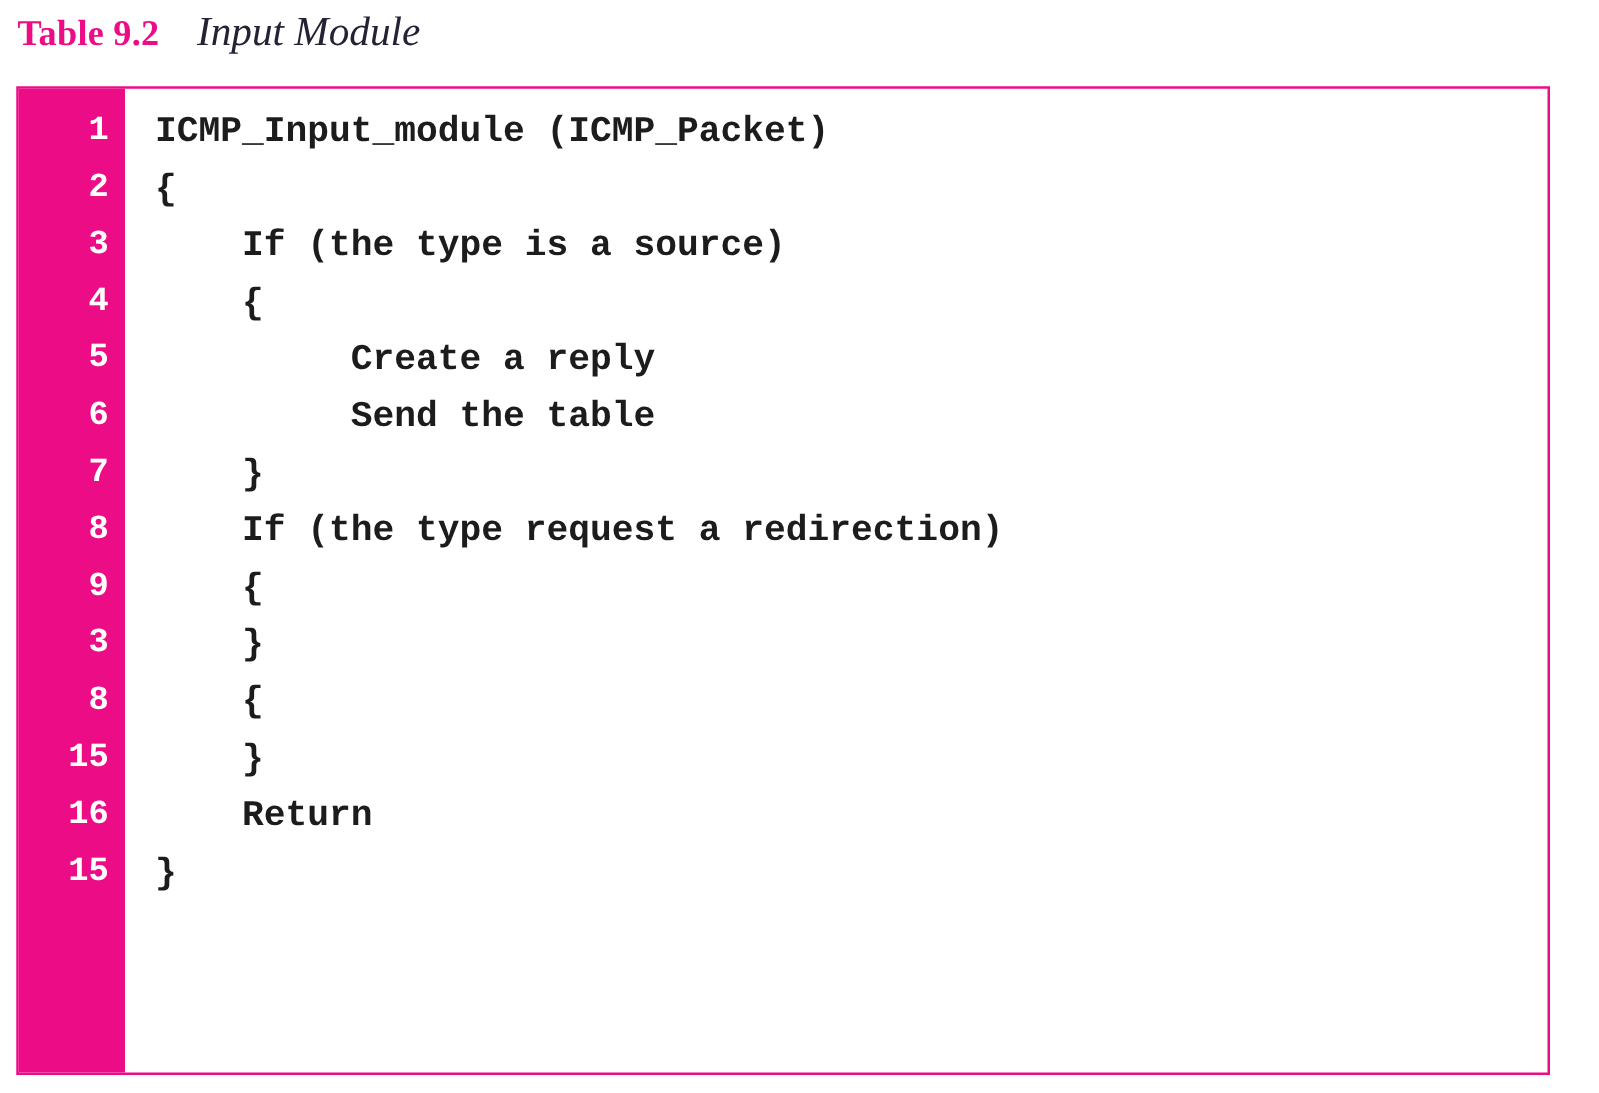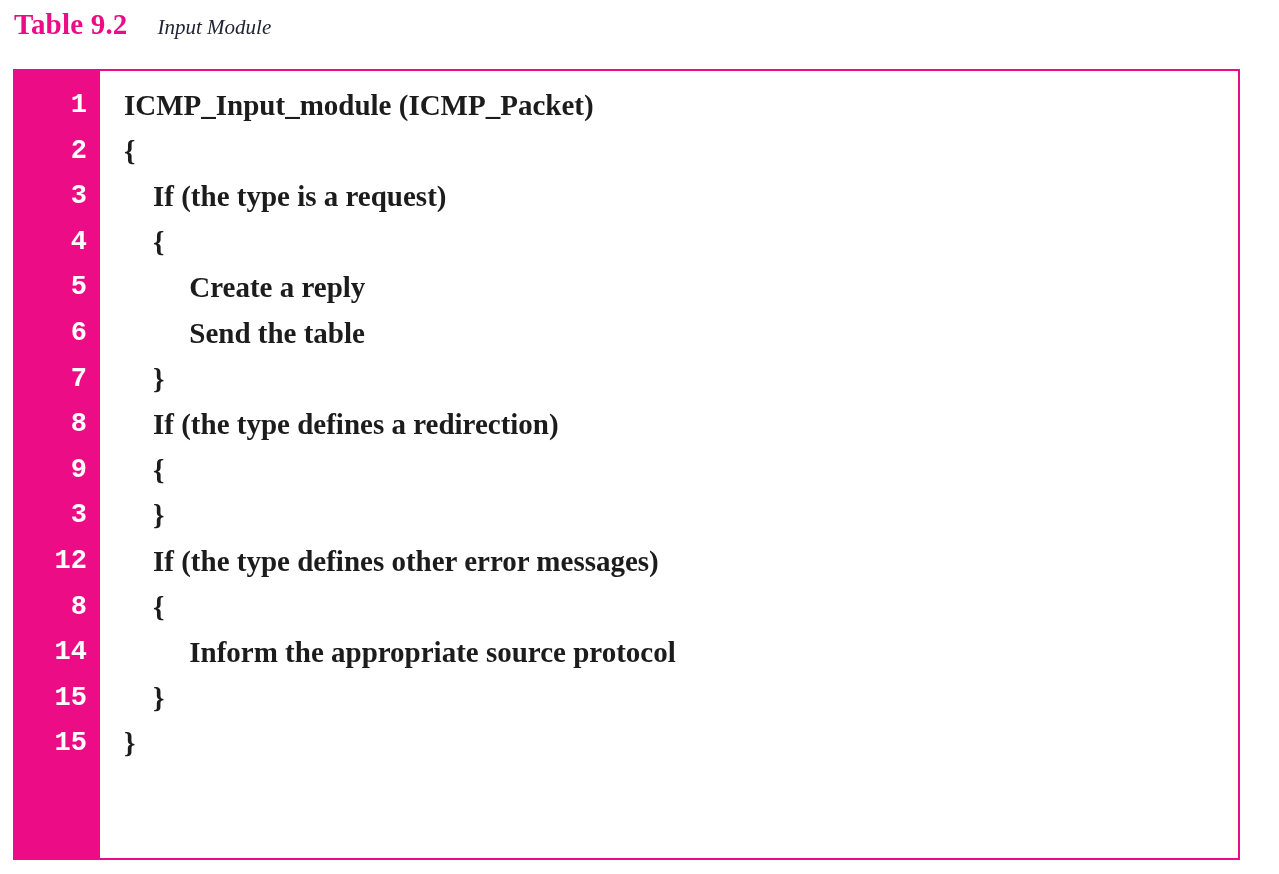--- a/index.html
+++ b/index.html
@@ -31,21 +31,21 @@
   .table-label{
     font-family:"Liberation Serif", serif;
     font-weight:bold;
     font-size:29px;
     color:var(--magenta);
     letter-spacing:0.2px;
   }
   .table-caption{
     font-family:"Liberation Serif", serif;
     font-style:italic;
-    font-size:21px;
+    font-size:33px;
     color:var(--caption-text);
     margin-left:30px;
   }
   .codebox{
     position:relative;
     margin-top:21px;
     width:1227px;
     height:791px;
     border:2px solid var(--magenta);
     background:#ffffff;
@@ -71,21 +71,21 @@
     padding-right:13px;
     font-family:"Liberation Mono", monospace;
     font-weight:bold;
     font-size:27px;
     color:var(--num-text);
     line-height:45.6px;
   }
   .code-text{
     flex:1 1 auto;
     padding-left:24px;
-    font-family:Liberation Serif, serif;
+    font-family:Liberation Mono, monospace;
     font-weight:bold;
     font-size:29px;
     color:var(--code-text);
     white-space:pre;
     line-height:45.6px;
   }
 </style>
 </head>
 <body>
 
@@ -103,65 +103,61 @@
     <div class="code-row">
         <span class="line-num">1</span>
         <span class="code-text">ICMP_Input_module (ICMP_Packet)</span>
       </div>
         <div class="code-row">
         <span class="line-num">2</span>
         <span class="code-text">{</span>
       </div>
         <div class="code-row">
         <span class="line-num">3</span>
-        <span class="code-text">    If (the type is a request)</span>
+        <span class="code-text">    If (the type is a source)</span>
       </div>
         <div class="code-row">
         <span class="line-num">4</span>
         <span class="code-text">    {</span>
       </div>
         <div class="code-row">
         <span class="line-num">5</span>
         <span class="code-text">         Create a reply</span>
       </div>
         <div class="code-row">
         <span class="line-num">6</span>
         <span class="code-text">         Send the table</span>
       </div>
         <div class="code-row">
         <span class="line-num">7</span>
         <span class="code-text">    }</span>
       </div>
         <div class="code-row">
         <span class="line-num">8</span>
-        <span class="code-text">    If (the type defines a redirection)</span>
+        <span class="code-text">    If (the type request a redirection)</span>
       </div>
         <div class="code-row">
         <span class="line-num">9</span>
         <span class="code-text">    {</span>
       </div>
         <div class="code-row">
         <span class="line-num">3</span>
         <span class="code-text">    }</span>
       </div>
         <div class="code-row">
-        <span class="line-num">12</span>
-        <span class="code-text">    If (the type defines other error messages)</span>
-      </div>
-        <div class="code-row">
         <span class="line-num">8</span>
         <span class="code-text">    {</span>
       </div>
         <div class="code-row">
-        <span class="line-num">14</span>
-        <span class="code-text">         Inform the appropriate source protocol</span>
+        <span class="line-num">15</span>
+        <span class="code-text">    }</span>
       </div>
         <div class="code-row">
-        <span class="line-num">15</span>
-        <span class="code-text">    }</span>
+        <span class="line-num">16</span>
+        <span class="code-text">    Return</span>
       </div>
         <div class="code-row">
         <span class="line-num">15</span>
         <span class="code-text">}</span>
       </div>
       </div>
   </div>
 
 </div>
 

